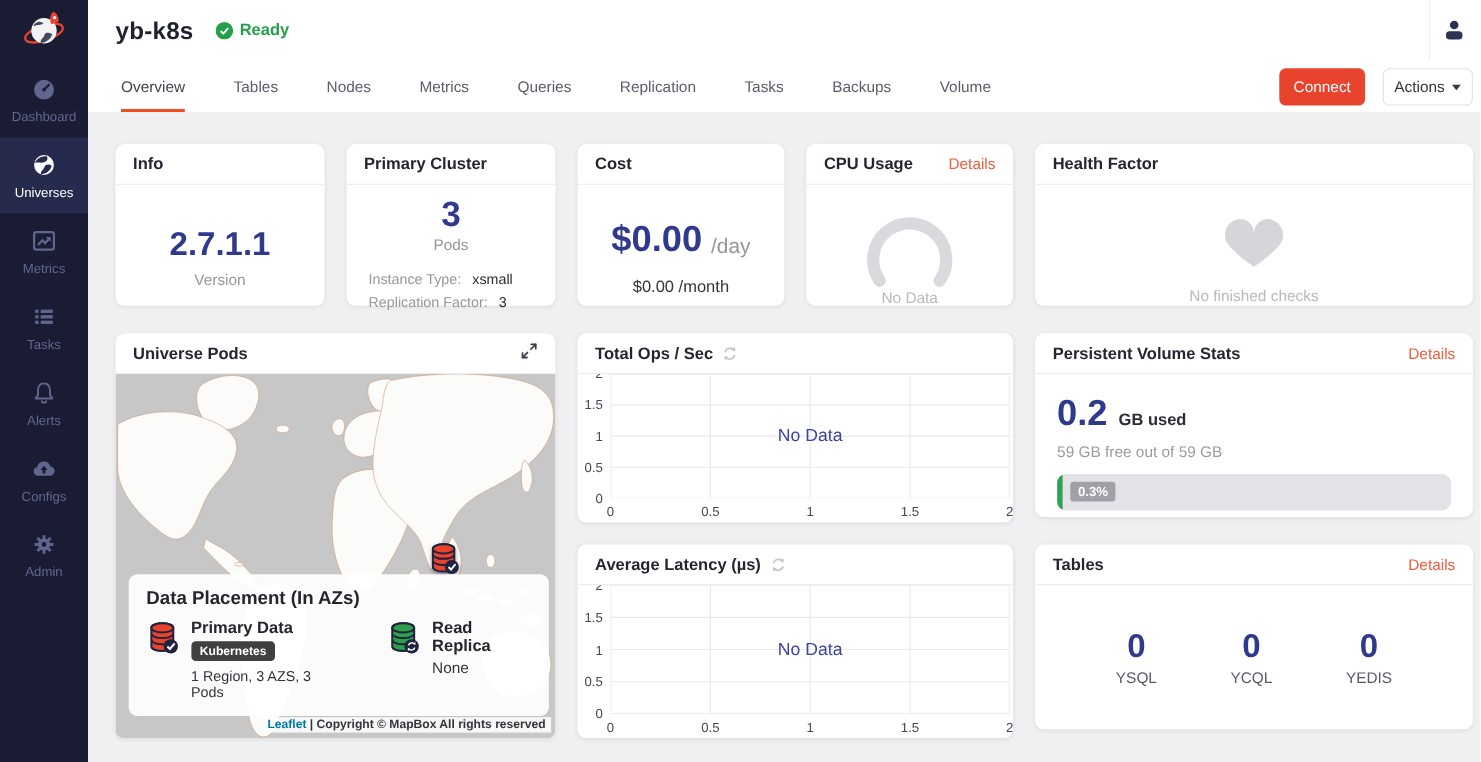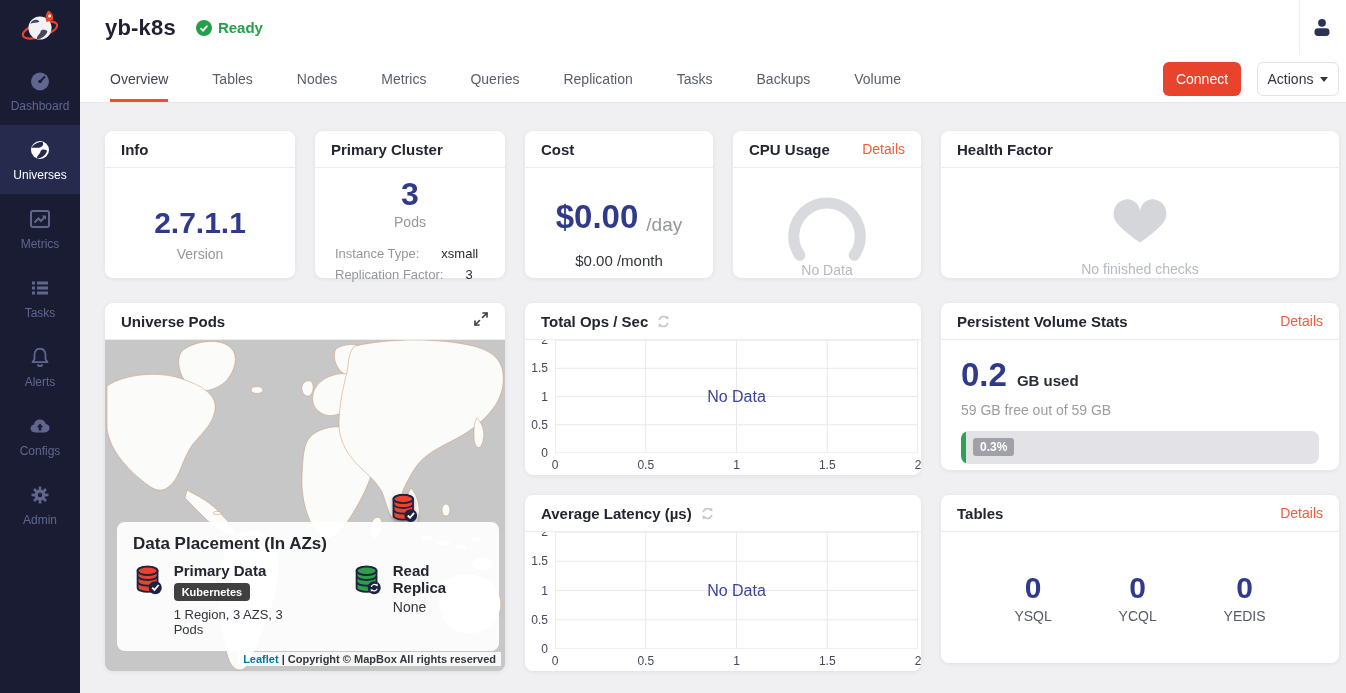--- a/index.html
+++ b/index.html
@@ -59,21 +59,21 @@
   .card-info { width:190px; }
   .info-value { font-size:30px; }
   .info-label { font-size:14px; margin-top:6px; }
 
   .card-pc { width:190px; }
   .pc-body { padding-top:10px; display:flex; flex-direction:column; align-items:center; }
   .pc-value { font-size:32px; line-height:1; }
   .pc-label { font-size:14px; margin-top:4px; }
   .pc-rows { width:100%; padding:0 20px; margin-top:10px; }
   .pc-row { font-size:13px; margin-top:6px; color:#95979C; }
-  .pc-row b { color:#2A2C34; font-weight:normal; margin-left:22px; }
+  .pc-row b { color:#2A2C34; font-weight:normal; margin-left:10px; }
 
   .card-cost { width:188px; }
   .cost-line { display:flex; align-items:flex-end; gap:8px; }
   .cost-value { font-size:33px; }
   .cost-unit { font-size:19px; color:#95979C; }
   .cost-sub { font-size:15px; color:#33353D; margin-top:16px; }
 
   .card-cpu { width:188px; }
   .cpu-body { height:131px; display:flex; flex-direction:column; align-items:center; justify-content:center; }
   .empty-gray { font-size:14px; color:#B7B9C0; }

